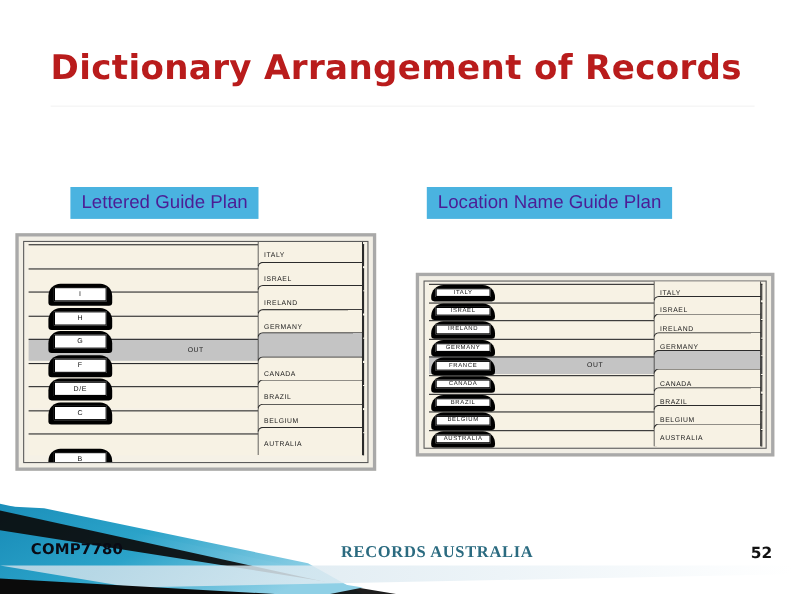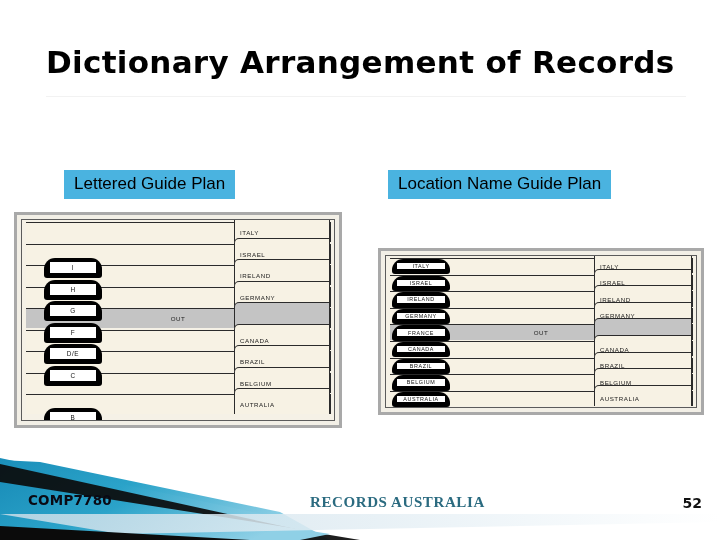--- a/index.html
+++ b/index.html
@@ -16,39 +16,39 @@
   }
 
   
   #slide-title {
     position: absolute;
     left: 46px;
     top: 44px;
     width: 640px;
     font-size: 31px;
     font-weight: bold;
-    color: #000000;
+    color: #b91c1c;
     letter-spacing: 0.3px;
     font-family: "DejaVu Sans", sans-serif;
     white-space: nowrap;
   }
   #title-rule {
     position: absolute;
     left: 46px;
     top: 96px;
     width: 640px;
     height: 1px;
     background: #f2f2f2;
   }
 
   
   .chip {
     position: absolute;
     background: #4ab3e0;
-    color: #000000;
+    color: #4c1d95;
     font-size: 17px;
     font-family: "Liberation Sans", sans-serif;
     padding: 4px 10px 5px 10px;
     white-space: nowrap;
     line-height: 1.15;
   }
   #chip-left  { left: 64px;  top: 170px; }
   #chip-right { left: 388px; top: 170px; }
 
   

